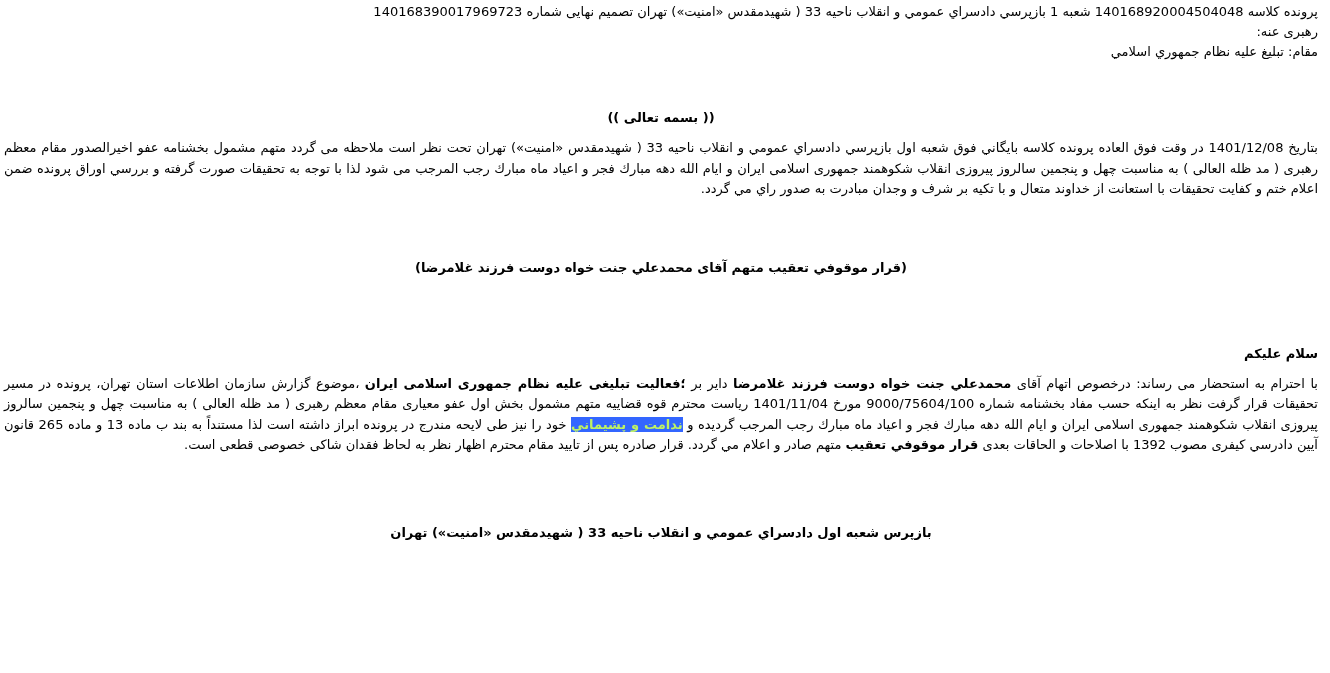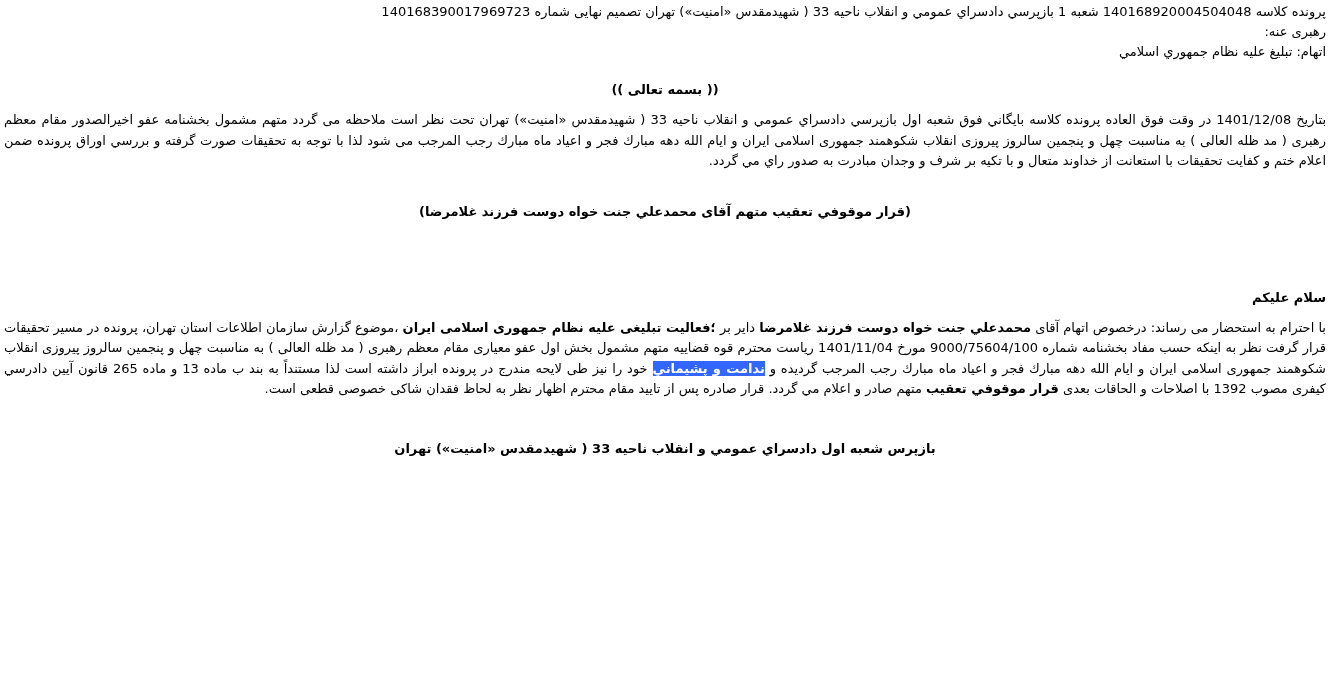--- a/index.html
+++ b/index.html
@@ -13,70 +13,71 @@
     height: 673px;
     font-family: "DejaVu Sans", "Liberation Sans", sans-serif;
     font-size: 13px;
     color: #000000;
     direction: rtl;
     overflow: hidden;
   }
   .page {
     width: 1330px;
     box-sizing: border-box;
-    padding: 2px 4px 0 4px;
+    padding: 2px 12px 0 4px;
   }
   .line {
     line-height: 20px;
     text-align: justify;
     text-align-last: right;
     margin: 0;
     padding: 0;
     white-space: normal;
   }
   .rtl-para {
     line-height: 20.5px;
     text-align: justify;
     text-align-last: right;
     margin: 0;
   }
   .center {
     text-align: center;
     text-align-last: center;
+    margin-top: 28px;
   }
   .right {
     text-align: right;
     text-align-last: right;
   }
   .bold {
     font-weight: bold;
   }
   .gap-s  { height: 10px; }
   .gap-m  { height: 18px; }
   .gap-xl { height: 30px; }
   .highlight {
     background-color: #3366ff;
-    color: #ffffff;
+    color: #bef264;
     font-weight: bold;
   }
   .sig-block .line {
     line-height: 22px;
   }
 </style>
 </head>
 <body>
 
 <div class="page">
 
   <div class="line right">پرونده كلاسه 140168920004504048 شعبه 1 بازپرسي دادسراي عمومي و انقلاب ناحيه 33 ( شهيدمقدس «امنيت») تهران تصميم نهايی شماره 140168390017969723</div>
 
   <div class="line right">رهبری عنه:</div>
 
 
-  <div class="line right">اتهام: تبليغ عليه نظام جمهوري اسلامي</div>
+  <div class="line right">مقام: تبليغ عليه نظام جمهوري اسلامي</div>
 
   <div class="gap-m"></div>
 
   <div class="line center bold">(( بسمه تعالی ))</div>
 
   <div class="gap-s"></div>
 
   <div class="rtl-para">بتاريخ 1401/12/08 در وقت فوق العاده پرونده كلاسه بايگاني فوق شعبه اول بازپرسي دادسراي عمومي و انقلاب ناحيه 33 ( شهيدمقدس «امنيت») تهران  تحت نظر  است ملاحظه می گردد متهم مشمول بخشنامه عفو اخيرالصدور مقام معظم رهبری ( مد ظله العالی ) به مناسبت چهل و پنجمين سالروز پيروزی انقلاب شكوهمند جمهوری اسلامی ايران و ايام الله دهه مبارك فجر و اعياد ماه مبارك رجب المرجب می شود لذا با توجه به تحقيقات صورت گرفته و بررسي اوراق پرونده ضمن اعلام ختم و كفايت تحقيقات با استعانت از خداوند متعال و با تكيه بر شرف و وجدان مبادرت به صدور راي مي گردد.</div>
 
   <div class="gap-xl"></div>

